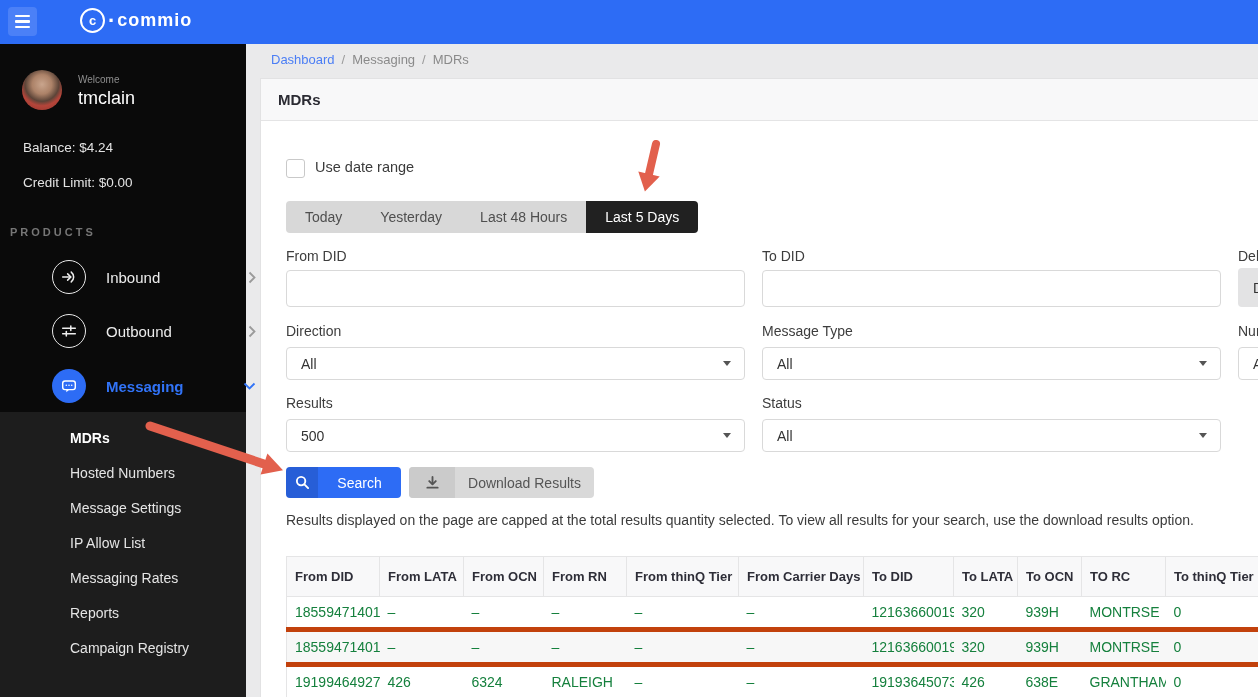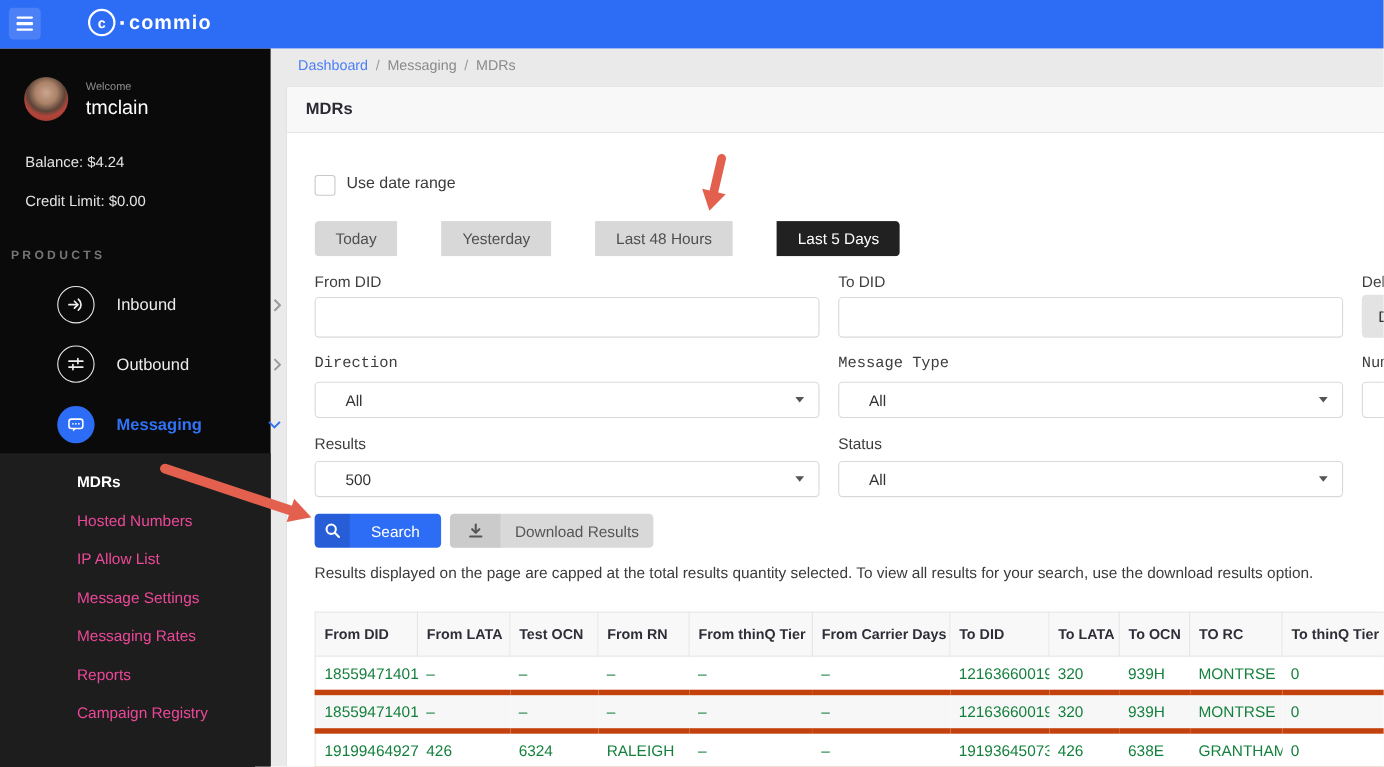--- a/index.html
+++ b/index.html
@@ -34,54 +34,54 @@
   .nav-inbound{top:215px;} .nav-outbound{top:269px;} .nav-messaging{top:324px;}
   .icon-circle{width:32px;height:32px;border:1.6px solid #e9e9e9;border-radius:50%;
                margin-left:16px;display:flex;align-items:center;justify-content:center;flex:none;}
   .icon-circle.blue{border:none;background:#2d6cf5;width:34px;height:34px;}
   .nav-label{margin-left:20px;font-size:15px;color:#ececec;}
   .nav-label.blue{color:#3173f7;font-weight:700;}
   .nav-chevron{position:absolute;right:26px;display:flex;}
   .submenu{position:absolute;top:368px;left:0;width:246px;height:285px;background:#1d1d1d;
            padding-top:8px;box-sizing:border-box;}
   .submenu-item{height:35px;display:flex;align-items:center;padding-left:70px;
-                font-size:14px;color:#ec4899;cursor:pointer;}
+                font-size:14px;color:#e5e5e5;cursor:pointer;}
   .submenu-item.active{color:#ffffff;font-weight:700;}
 
   
   .breadcrumb{position:absolute;left:271px;top:52px;font-size:13px;color:#8a8a8a;z-index:2;
               display:flex;align-items:center;gap:7px;}
   .breadcrumb .bc-link{color:#4b7ef5;cursor:pointer;}
   .breadcrumb .bc-sep{color:#9a9a9a;}
 
   .card{position:absolute;left:260px;top:78px;width:1010px;height:619px;background:#fff;
         border:1px solid #e2e2e3;box-sizing:border-box;z-index:1;}
   .card-header{height:41px;background:#f8f8f9;border-bottom:1px solid #e4e4e5;display:flex;
                align-items:center;padding-left:17px;font-size:15px;font-weight:700;color:#2b2b33;}
   .card-body{position:relative;height:576px;background:#fff;overflow:hidden;}
 
   .chk-row{position:absolute;left:25px;top:38px;display:flex;align-items:flex-start;}
   .checkbox{width:17px;height:17px;border:1px solid #c9c9c9;border-radius:3px;background:#fff;cursor:pointer;}
   .chk-label{margin-left:10px;font-size:14.5px;color:#3b3b3b;}
 
-  .range-group{position:absolute;left:25px;top:80px;display:flex;border-radius:4px;overflow:hidden;gap:40px;}
+  .range-group{position:absolute;left:25px;top:80px;display:flex;border-radius:4px;overflow:hidden;}
   .range-btn{height:32px;display:flex;align-items:center;padding:0 19px;background:#d8d8d8;
              color:#4f4f4f;font-size:14px;cursor:pointer;white-space:nowrap;}
   .range-btn.active{background:#212121;color:#fff;}
 
   .f-label{position:absolute;font-size:14px;color:#3d3d3d;}
-  .lbl-r1{top:127px;} .lbl-r2{top:202px;font-family:Liberation Mono, monospace;} .lbl-r3{top:274px;}
+  .lbl-r1{top:127px;} .lbl-r2{top:202px;} .lbl-r3{top:274px;}
   .col1{left:25px;} .col2{left:501px;} .col3{left:977px;}
 
   .text-input{position:absolute;width:459px;height:37px;border:1px solid #d9d9d9;border-radius:4px;
               background:#fff;box-sizing:border-box;top:149px;padding:0 10px;font-size:14px;
               font-family:"Liberation Sans",sans-serif;color:#333;outline:none;}
   .select{position:absolute;height:33px;width:459px;border:1px solid #d9d9d9;border-radius:4px;
           background:#fff;box-sizing:border-box;display:flex;align-items:center;
-          padding-left:27px;font-size:14px;color:#333;cursor:pointer;}
+          padding-left:14px;font-size:14px;color:#333;cursor:pointer;}
   .sel-r2{top:226px;} .sel-r3{top:298px;}
   .select .caret{position:absolute;right:13px;width:0;height:0;border-left:4.5px solid transparent;
                  border-right:4.5px solid transparent;border-top:5px solid #555;}
   .select.narrow{width:150px;}
   .gray-btn{position:absolute;left:977px;top:147px;width:150px;height:39px;background:#e3e3e4;
             border-radius:4px;display:flex;align-items:center;padding-left:15px;
             box-sizing:border-box;font-size:14px;color:#333;cursor:pointer;}
 
   .btn-search{position:absolute;left:25px;top:346px;width:115px;height:31px;background:#2d6cf5;
               border-radius:4px;display:flex;align-items:center;color:#fff;font-size:14px;
@@ -189,22 +189,22 @@
       <span class="nav-chevron">
         <svg class="chev-svg" width="13" height="8" viewBox="0 0 13 8">
             <polyline points="1.5,1.5 6.5,6.5 11.5,1.5" fill="none" stroke="#3173f7" stroke-width="1.8"></polyline>
           </svg>
       </span>
     </div>
 
     <div class="submenu">
       <div class="submenu-item active">MDRs</div>
       <div class="submenu-item">Hosted Numbers</div>
+      <div class="submenu-item">Message Settings</div>
       <div class="submenu-item">IP Allow List</div>
-      <div class="submenu-item">Message Settings</div>
       <div class="submenu-item">Messaging Rates</div>
       <div class="submenu-item">Reports</div>
       <div class="submenu-item">Campaign Registry</div>
     </div>
   </div>
 
   <div class="breadcrumb">
     <span class="bc-link">Dashboard</span>
     <span class="bc-sep">/</span>
     <span>Messaging</span>
@@ -294,21 +294,21 @@
             <col style="width:90px">
             <col style="width:64px">
           <col style="width:64px">
             <col style="width:84px">
             <col style="width:111px">
         </colgroup>
         <thead>
           <tr>
             <th>From DID</th>
             <th>From LATA</th>
-            <th>Test OCN</th>
+            <th>From OCN</th>
             <th>From RN</th>
             <th>From thinQ Tier</th>
             <th>From Carrier Days</th>
             <th>To DID</th>
             <th>To LATA</th>
             <th>To OCN</th>
             <th>TO RC</th>
             <th>To thinQ Tier</th>
           </tr>
         </thead>

